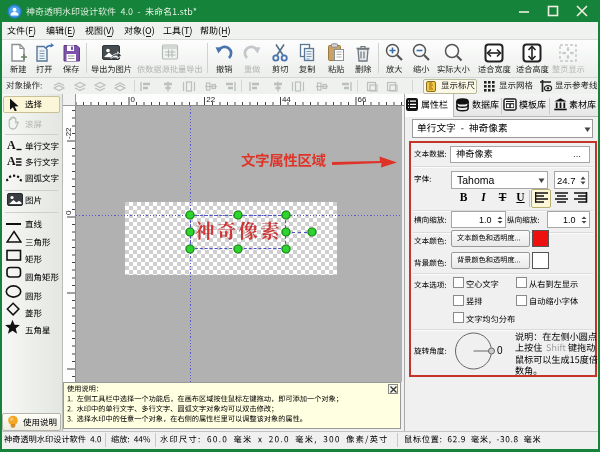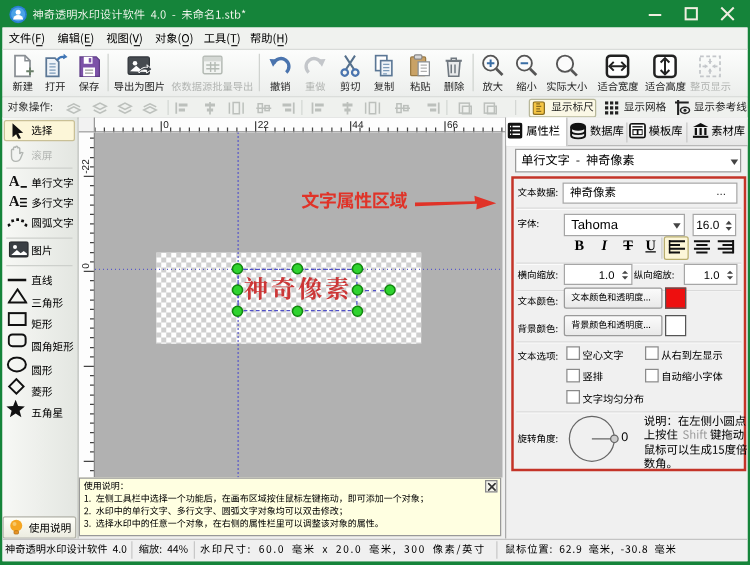--- a/index.html
+++ b/index.html
@@ -1334,21 +1334,21 @@
         <use href="#g86r" x="2000"></use>
       </g>
     </svg>
   </div>
 <div style="position:absolute;left:451px;top:171px;width:97px;height:18px;background:#fff;border:1px solid #a6a6a6;box-sizing:border-box"></div>
 <div style="position:absolute;left:457px;top:174px;font-size:10.5px;color:#000">Tahoma</div>
 <svg style="position:absolute;left:538px;top:177.5px;" width="8" height="6">
     <path d="M0.5,0.5 h6 l-3,4.5 z" fill="#444"></path>
   </svg>
 <div style="position:absolute;left:553.5px;top:171px;width:35px;height:18px;background:#fff;border:1px solid #a6a6a6;box-sizing:border-box"></div>
-<div style="position:absolute;left:557px;top:174.5px;font-size:9.5px;color:#000">16.0</div>
+<div style="position:absolute;left:557px;top:174.5px;font-size:9.5px;color:#000">24.7</div>
 <svg style="position:absolute;left:579.5px;top:175.5px;" width="6" height="9">
     <path d="M0.5,3.5 l2.5,-3 2.5,3 z" fill="#444"></path>
     <path d="M0.5,5.5 l2.5,3 2.5,-3 z" fill="#444"></path>
   </svg>
 <div style="position:absolute;left:456px;top:191px;width:15px;height:15px;font-size:11.5px;font-weight:bold;font-family:&quot;Liberation Serif&quot;,serif;color:#000;text-align:center">B</div>
 <div style="position:absolute;left:476px;top:191px;width:15px;height:15px;font-size:11.5px;font-weight:bold;font-style:italic;font-family:&quot;Liberation Serif&quot;,serif;color:#000;text-align:center">I</div>
 <div style="position:absolute;left:495px;top:191px;width:15px;height:15px;font-size:11.5px;font-weight:bold;font-family:&quot;Liberation Serif&quot;,serif;color:#000;text-align:center;text-decoration:line-through">T</div>
 <div style="position:absolute;left:513px;top:191px;width:15px;height:15px;font-size:11.5px;font-weight:bold;font-family:&quot;Liberation Serif&quot;,serif;color:#000;text-align:center;text-decoration:underline">U</div>
 <div style="position:absolute;left:529px;top:190px;width:1px;height:17px;background:#c8c8c8"></div>
 <div style="position:absolute;left:531px;top:188.5px;width:20px;height:19px;background:#fcf6d8;border:1px solid #b9ae6e;border-radius:2px;box-sizing:border-box"></div>

